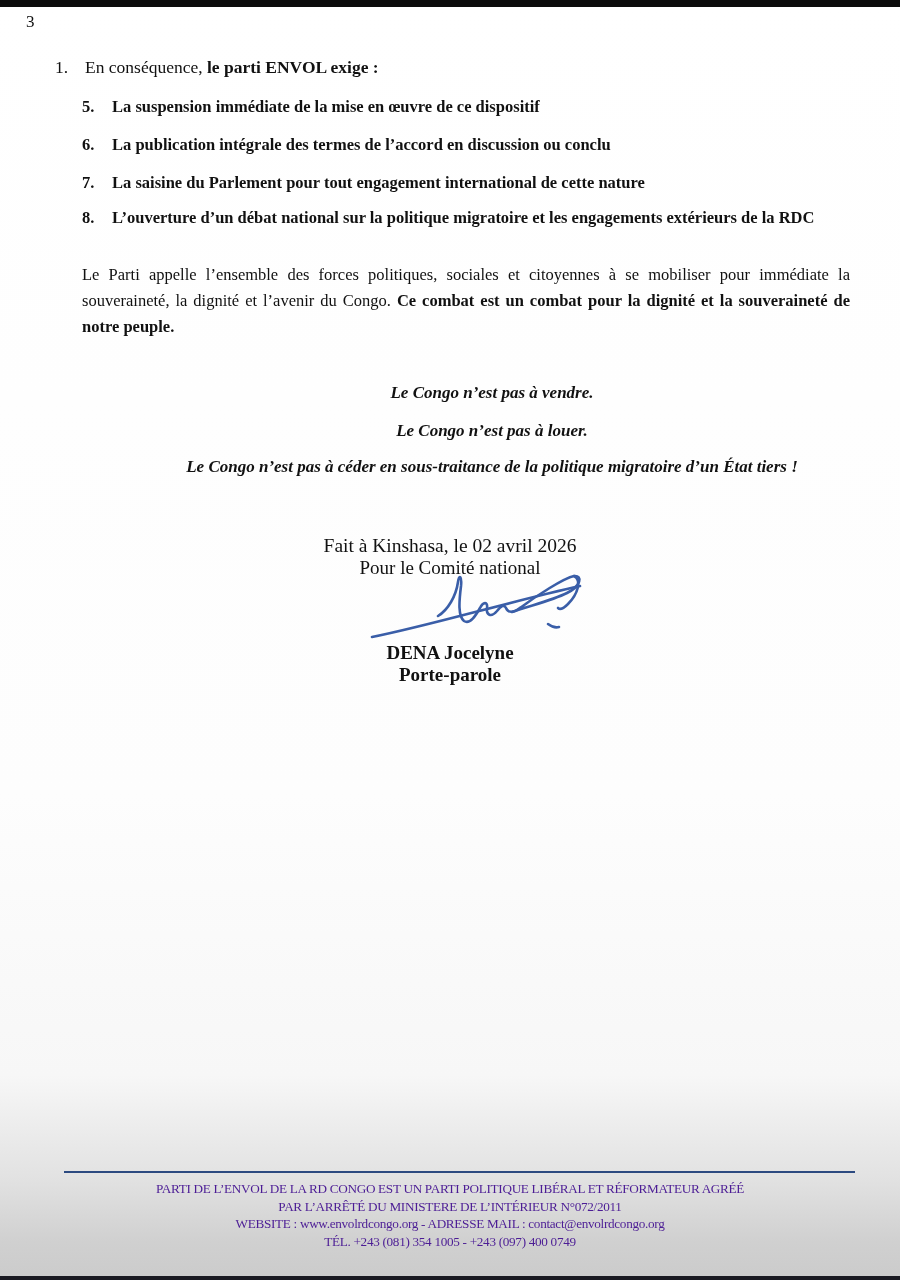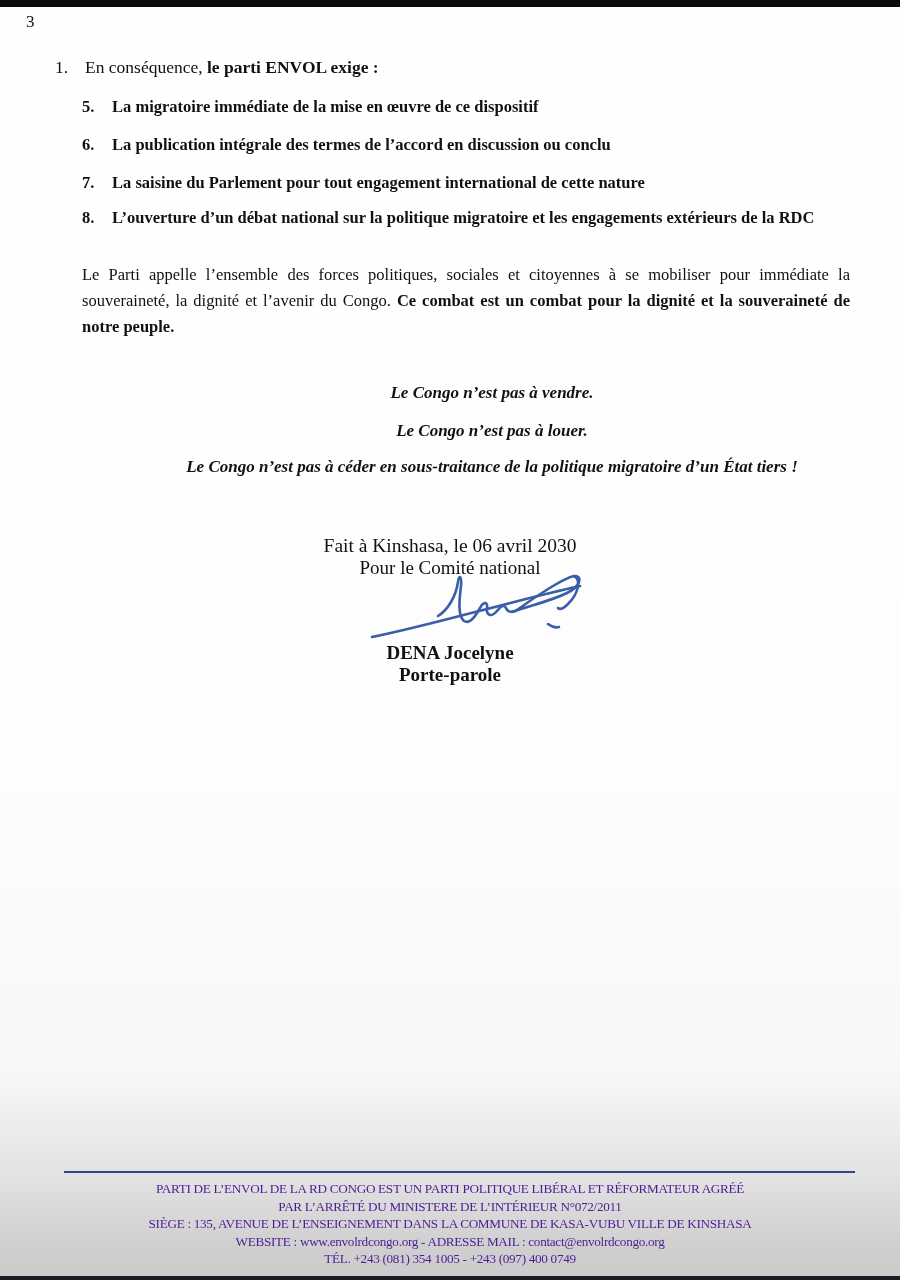--- a/index.html
+++ b/index.html
@@ -47,21 +47,21 @@
 <div class="top-edge"></div>
 
 <div class="abs page-num">3</div>
 
 <div class="abs heading">
   <span class="num">1.</span><span>En conséquence, </span><b>le parti ENVOL exige :</b>
 </div>
 
 <div class="abs demand d5">
   <span class="d-num">5.</span>
-  <span class="d-text">La migratoire immédiate de la mise en œuvre de ce dispositif</span>
+  <span class="d-text">La suspension immédiate de la mise en œuvre de ce dispositif</span>
 </div>
 <div class="abs demand d6">
   <span class="d-num">6.</span>
   <span class="d-text">La publication intégrale des termes de l’accord en discussion ou conclu</span>
 </div>
 <div class="abs demand d7">
   <span class="d-num">7.</span>
   <span class="d-text">La saisine du Parlement pour tout engagement international de cette nature</span>
 </div>
 <div class="abs demand d8">
@@ -69,38 +69,37 @@
   <span class="d-text">L’ouverture d’un débat national sur la politique migratoire et les engagements extérieurs de la RDC</span>
 </div>
 
 <div class="abs para"><span>Le Parti appelle l’ensemble des forces politiques, sociales et citoyennes à se mobiliser pour immédiate la souveraineté, la dignité et l’avenir du Congo. </span><b>Ce combat est un combat pour la dignité et la souveraineté de notre peuple.</b>
 </div>
 
 <div class="abs slogan s1">Le Congo n’est pas à vendre.</div>
 <div class="abs slogan s2">Le Congo n’est pas à louer.</div>
 <div class="abs slogan s3">Le Congo n’est pas à céder en sous-traitance de la politique migratoire d’un État tiers !</div>
 
-<div class="abs centerline date-line">Fait à Kinshasa, le 06 avril 2030</div>
+<div class="abs centerline date-line">Fait à Kinshasa, le 02 avril 2026</div>
 <div class="abs centerline committee-line">Pour le Comité national</div>
 
 <svg class="abs sig-svg" width="218" height="76" viewBox="0 0 218 76">
   <g fill="none" stroke-width="2.6" stroke-linecap="round" stroke-linejoin="round" stroke="#3a5ea8">
     <path d="M4,71 C60,60 140,36 212,20"></path>
     <path d="M70,50 C80,44 88,30 90,16 C91,8 94,10 93,20 C91,36 90,50 96,55 C102,59 108,49 112,42 C115,36 120,35 119,42 C118,49 123,52 129,45 C133,40 136,38 138,42 C140,47 146,47 152,42"></path>
     <path d="M152,42 C168,30 196,12 206,10 C215,9 213,20 199,27 C183,35 160,40 144,46"></path>
     <path d="M206,10 C214,14 210,28 200,38 C196,42 192,44 190,42"></path>
     <path d="M180,58 C184,61 188,62 191,61"></path>
   </g>
 </svg>
 
 <div class="abs centerline signatory-name">DENA Jocelyne</div>
 <div class="abs centerline signatory-title">Porte-parole</div>
 
 <div class="abs footer-rule"></div>
 <div class="abs footer">
   <div>PARTI DE L’ENVOL DE LA RD CONGO EST UN PARTI POLITIQUE LIBÉRAL ET RÉFORMATEUR AGRÉÉ</div>
   <div>PAR L’ARRÊTÉ DU MINISTERE DE L’INTÉRIEUR N°072/2011</div>
-  <div>SIÈGE : 135, AVENUE DE L’ENSEIGNEMENT DANS LA COMMUNE DE KASA-VUBU VILLE DE KINSHASA</div>
   <div>WEBSITE : www.envolrdcongo.org - ADRESSE MAIL : contact@envolrdcongo.org</div>
   <div>TÉL. +243 (081) 354 1005 - +243 (097) 400 0749</div>
 </div>
 
 <div class="bottom-edge"></div>
 
 </body></html>

